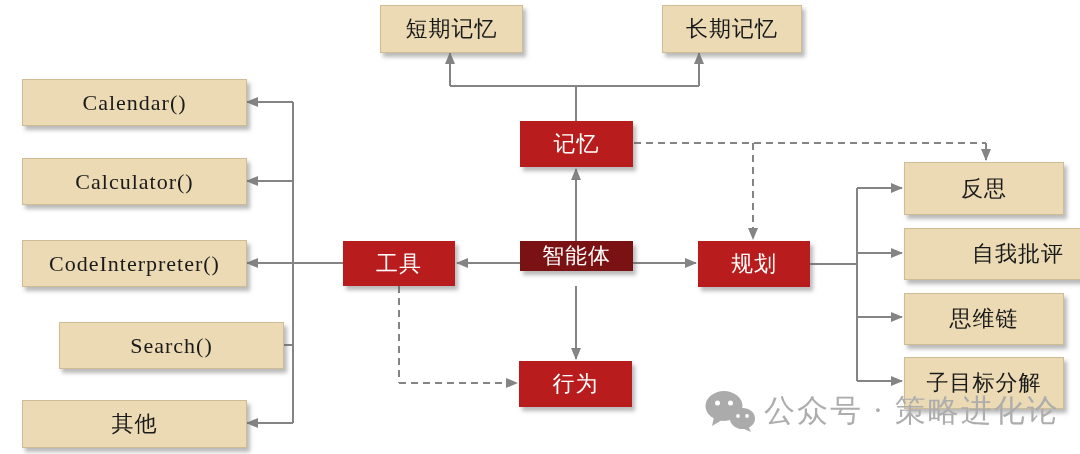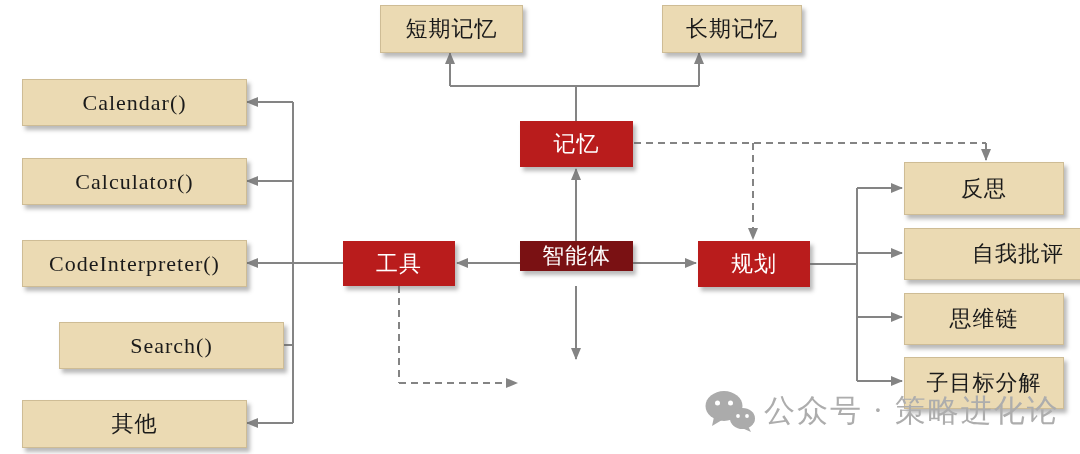--- a/index.html
+++ b/index.html
@@ -78,20 +78,21 @@
     </g>
   </svg>
 
   <div class="box leaf" style="left:380px;top:5px;width:141px;height:46px;">短期记忆</div>
   <div class="box leaf" style="left:662px;top:5px;width:138px;height:46px;">长期记忆</div>
 
   <div class="box branch" style="left:520px;top:121px;width:113px;height:46px;">记忆</div>
   <div class="box branch" style="left:343px;top:241px;width:112px;height:45px;">工具</div>
   <div class="box center" style="left:520px;top:241px;width:113px;height:30px;">智能体</div>
   <div class="box branch" style="left:698px;top:241px;width:112px;height:46px;">规划</div>
+  <div class="box branch" style="left:519px;top:361px;width:113px;height:46px;">行为</div>
 
   <div class="box leaf" style="left:22px;top:79px;width:223px;height:45px;">Calendar()</div>
   <div class="box leaf" style="left:22px;top:158px;width:223px;height:45px;">Calculator()</div>
   <div class="box leaf" style="left:22px;top:240px;width:223px;height:45px;">CodeInterpreter()</div>
   <div class="box leaf" style="left:22px;top:322px;width:223px;height:45px;margin-left:37px;">Search()</div>
   <div class="box leaf" style="left:22px;top:400px;width:223px;height:46px;">其他</div>
 
   <div class="box leaf" style="left:904px;top:162px;width:158px;height:51px;">反思</div>
   <div class="box leaf" style="left:904px;top:228px;width:158px;height:50px;padding-left:34px;">自我批评</div>
   <div class="box leaf" style="left:904px;top:293px;width:158px;height:50px;">思维链</div>

